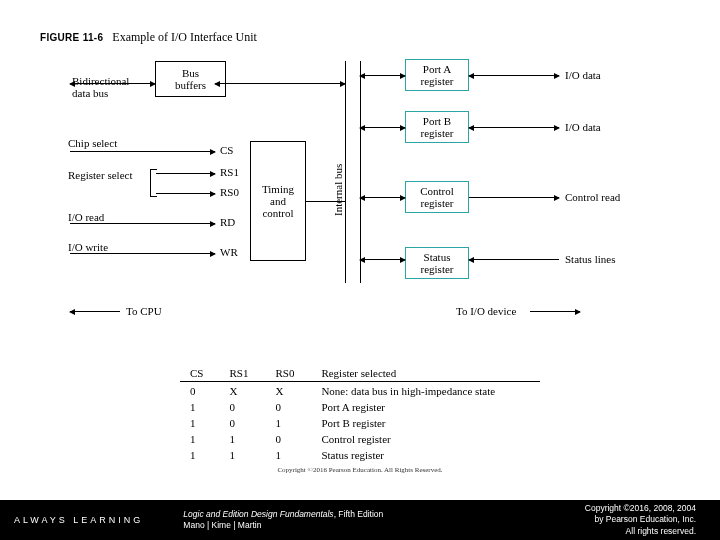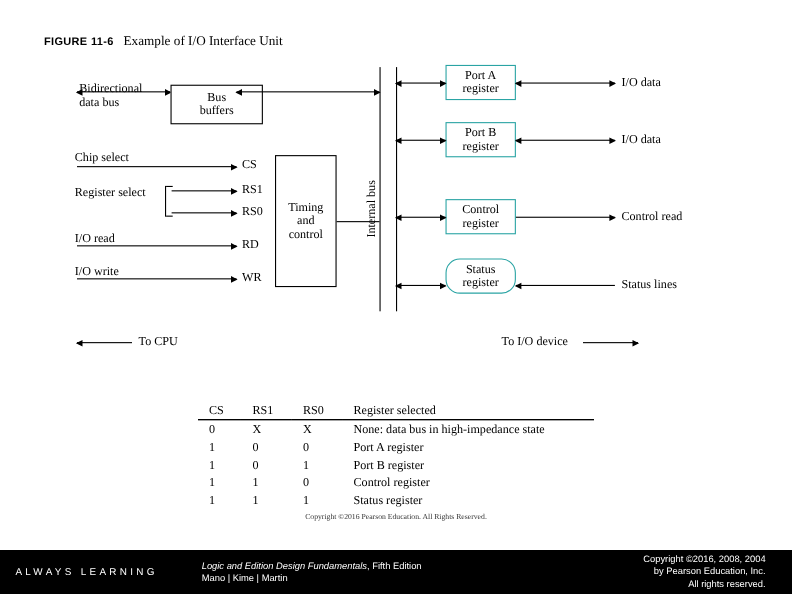--- a/index.html
+++ b/index.html
@@ -88,21 +88,21 @@
 <div class="page">
   <div class="fig-title">
     <b>FIGURE 11-6</b>&nbsp;&nbsp;
     <span>Example of I/O Interface Unit</span>
   </div>
 
   <div class="diagram">
 
     <div class="lbl" style="left:12px; top:24px; line-height:1.1;" id="b-databus">Bidirectional<br>data bus</div>
     <div class="hline arr-l arr-r" style="left:10px; top:32px; width:85px;"></div>
-    <div class="box" style="left:95px; top:26px; width:84px; height:36px;">
+    <div class="box" style="left:95px; top:10px; width:71px; height:36px;">
         <span id="b-busbuf">Bus<br>buffers</span>
       </div>
 
     <div class="box" style="left:190px; top:90px; width:56px; height:120px;">
         <span id="b-timing">Timing<br>and<br>control</span>
       </div>
 
     <div class="lbl" style="left:8px; top:86px;">Chip select</div>
     <div class="hline arr-r" style="left:10px; top:100px; width:145px;"></div>
     <div class="lbl" style="left:160px; top:93px;">CS</div>
@@ -143,21 +143,21 @@
     <div class="hline arr-l arr-r" style="left:409px; top:76px; width:90px;"></div>
     <div class="lbl" style="left:505px; top:70px;">I/O data</div>
 
     <div class="box teal" style="left:345px; top:130px; width:64px; height:32px;">
         <span id="b-cr">Control<br>register</span>
       </div>
     <div class="hline arr-l arr-r" style="left:300px; top:146px; width:45px;"></div>
     <div class="hline arr-r" style="left:409px; top:146px; width:90px;"></div>
     <div class="lbl" style="left:505px; top:140px;">Control read</div>
 
-    <div class="box teal" style="left:345px; top:184px; width:64px; height:32px;border-radius:13px;">
+    <div class="box teal" style="left:345px; top:196px; width:64px; height:32px;">
         <span id="b-sr">Status<br>register</span>
       </div>
     <div class="hline arr-l arr-r" style="left:300px; top:208px; width:45px;"></div>
     <div class="hline arr-l" style="left:409px; top:208px; width:90px;"></div>
     <div class="lbl" style="left:505px; top:202px;">Status lines</div>
 
     <div class="hline arr-l" style="left:10px; top:260px; width:50px;"></div>
     <div class="lbl" style="left:66px; top:254px;">To CPU</div>
     <div class="hline arr-r" style="left:470px; top:260px; width:50px;"></div>
     <div class="lbl" style="left:396px; top:254px;">To I/O device</div>

